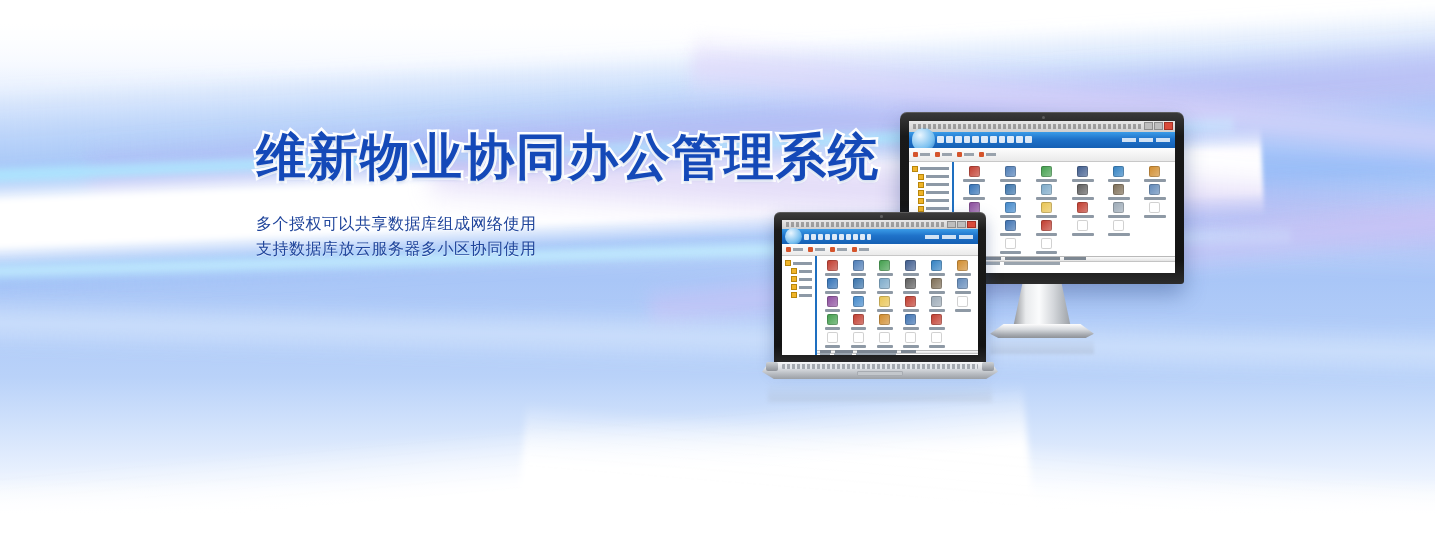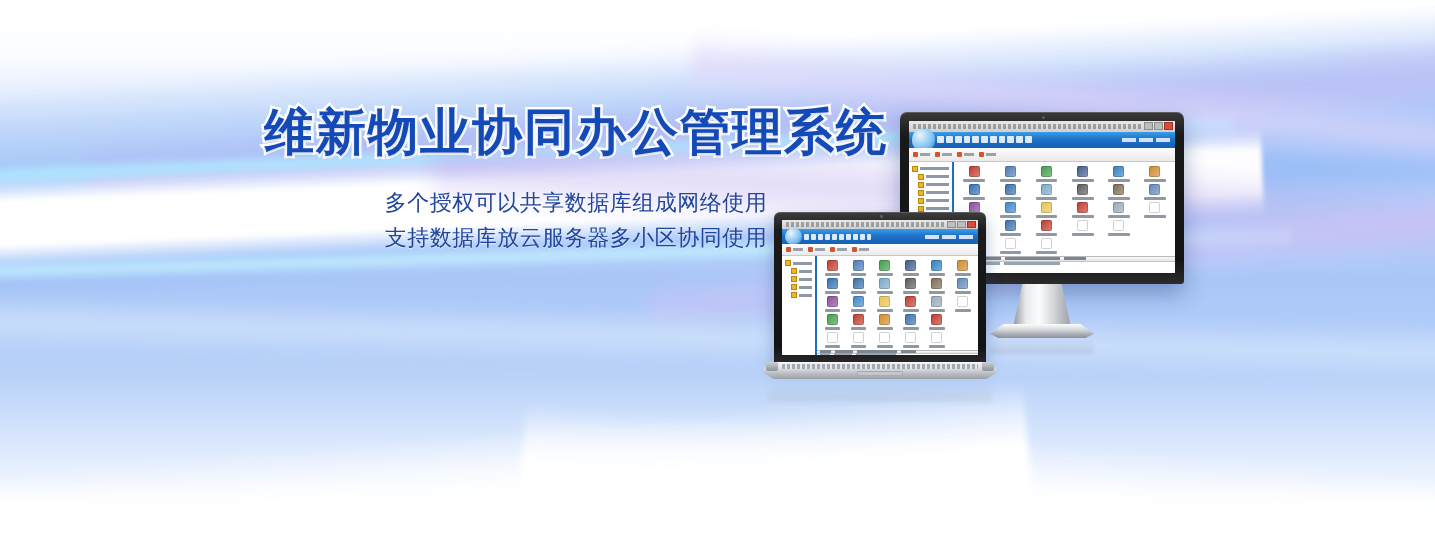--- a/index.html
+++ b/index.html
@@ -75,39 +75,39 @@
   .w-bottom-flat{
     left:0;bottom:0;width:100%;height:11%;
     background:linear-gradient(180deg,rgba(255,255,255,0),#ffffff 60%);
   }
   .w-top-flat{
     left:0;top:0;width:100%;height:14%;
     background:linear-gradient(180deg,#ffffff 30%,rgba(255,255,255,0));
   }
 
   
-  .copy{position:absolute;left:256px;top:105px;width:640px;text-align:center;}
+  .copy{position:absolute;left:256px;top:130px;width:640px;}
   .title{
     font-size:50px;font-weight:bold;letter-spacing:2px;color:#1449b8;
     line-height:1.1;margin:0;white-space:nowrap;
     -webkit-text-stroke:5px #ffffff;paint-order:stroke fill;
     text-shadow:0 2px 3px rgba(120,150,200,.35);
   }
   .badge{
     display:inline-block;margin-top:36px;
     background:linear-gradient(180deg,#2f6fe0 0%,#1d56c9 55%,#1648b4 100%);
     color:#ffffff;font-size:23px;font-weight:bold;letter-spacing:1px;
     padding:9px 18px 10px;border-radius:7px;
     border:1px solid #2a63d2;
     box-shadow:0 3px 6px rgba(30,70,150,.35),inset 0 1px 0 rgba(255,255,255,.25);
     white-space:nowrap;
   }
   .lines{margin-top:26px;}
   .line{
-    font-size:22px;color:#20459b;line-height:1.58;letter-spacing:.5px;
+    font-size:16px;color:#20459b;line-height:1.58;letter-spacing:.5px;
     white-space:nowrap;text-shadow:0 1px 1px rgba(255,255,255,.5);
   }
 
   
   .appwin{position:absolute;inset:0;background:#ffffff;overflow:hidden;display:flex;flex-direction:column;}
   .app-title{height:7%;background:linear-gradient(180deg,#e8e8e8,#cfcfcf);display:flex;align-items:center;padding:0 2px;}
   .app-title .tt{flex:1;height:50%;background:repeating-linear-gradient(90deg,#6a6a6a 0 3px,transparent 3px 5px);opacity:.55;margin-left:2px;}
   .app-title .wb{width:7px;height:55%;margin-left:1px;background:#bdbdbd;border:1px solid #8d8d8d;}
   .app-title .wb.cl{background:#d94b3a;border-color:#a33125;}
   .app-menu{height:11%;background:linear-gradient(180deg,#3a9ce8 0%,#1f72c9 45%,#1560b4 100%);display:flex;align-items:center;padding:0 3px;gap:2px;}

